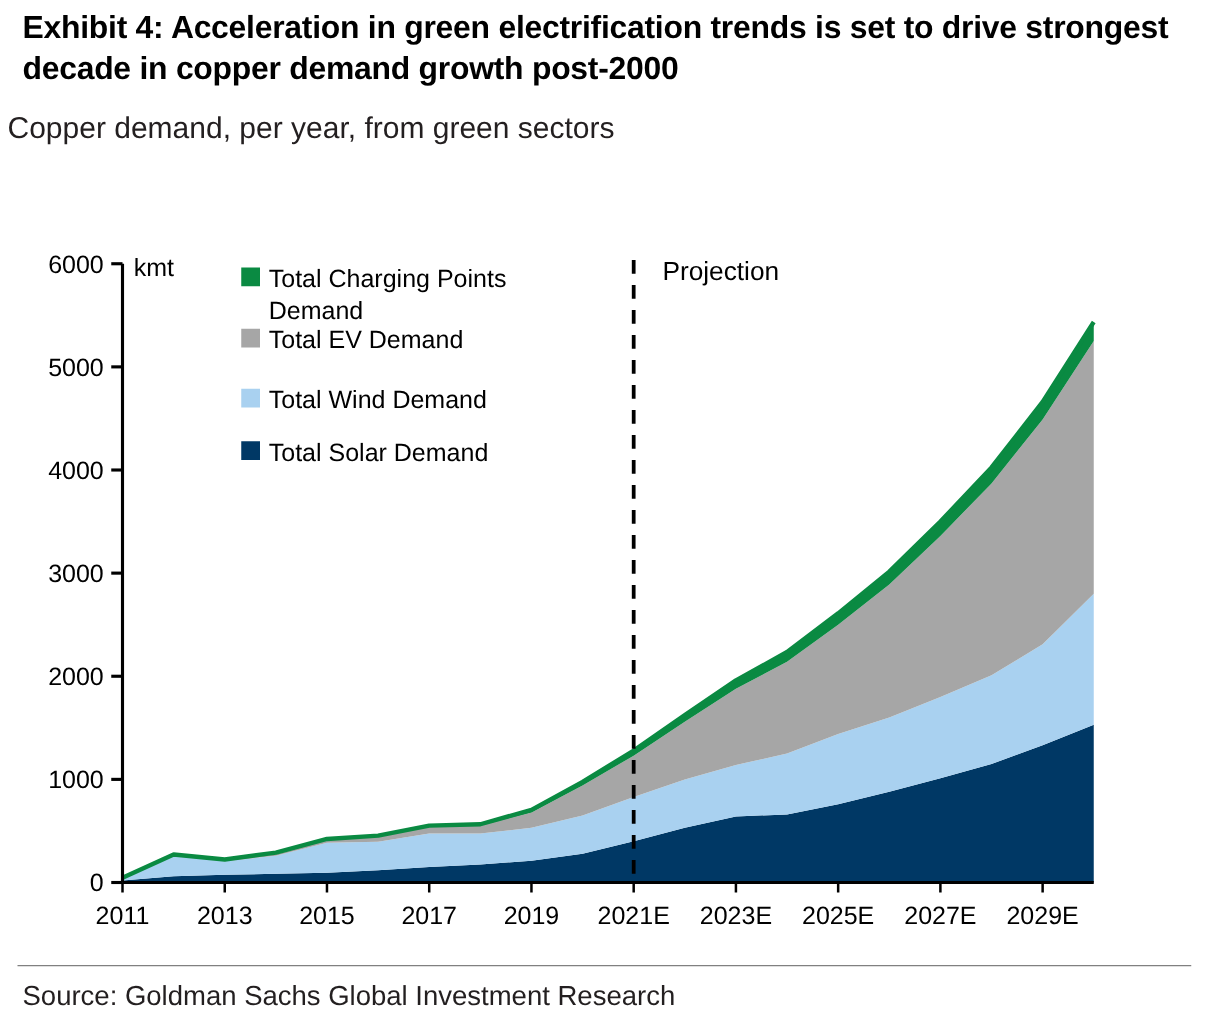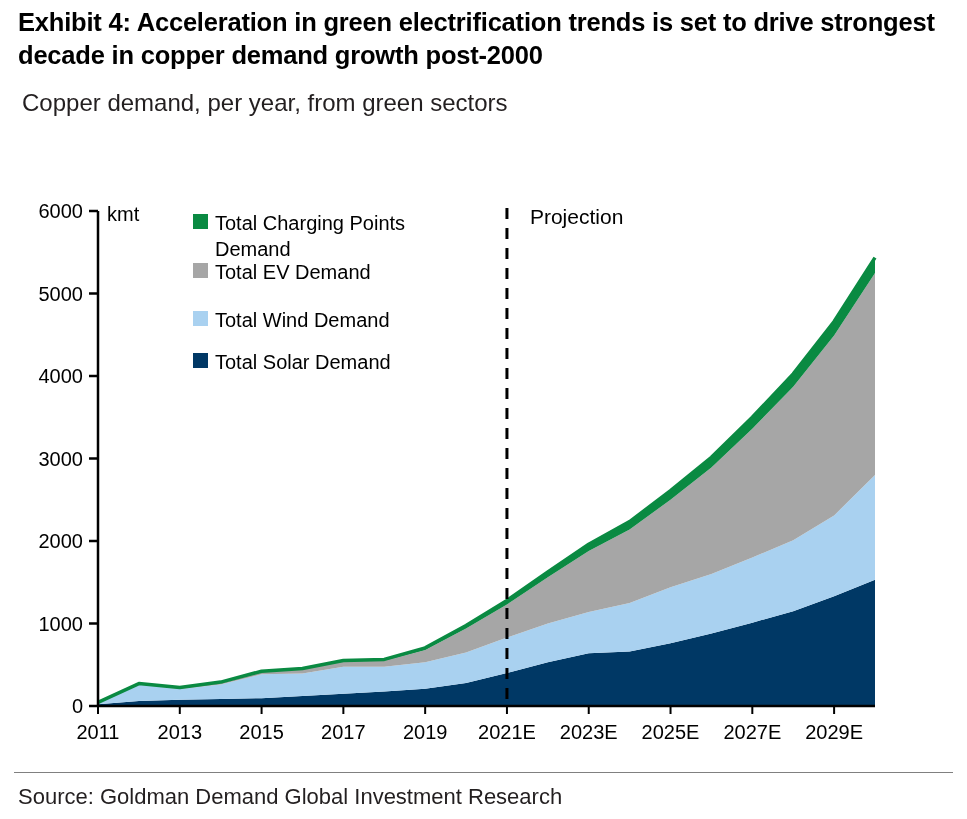--- a/index.html
+++ b/index.html
@@ -2,21 +2,21 @@
 <html><head>
 <meta charset="utf-8">
 <style>
   html,body{margin:0;padding:0;background:#ffffff;}
   body{width:967px;height:819px;font-family:"Liberation Sans",sans-serif;color:#000;overflow:hidden;}
   .page{position:relative;width:962px;height:819px;}
 
   .title{position:absolute;left:18px;top:6px;width:930px;
          font-family:"Liberation Sans",sans-serif;font-weight:bold;font-size:25.5px;
          line-height:33px;letter-spacing:-0.2px;color:#000;}
-  .subtitle{position:absolute;left:22px;top:88px;width:930px;
+  .subtitle{position:absolute;left:6px;top:88px;width:930px;
             font-size:24px;line-height:30px;color:#231f20;font-weight:normal;}
 
   .chart-wrap{position:absolute;left:0;top:150px;width:967px;height:610px;}
   svg.chart{display:block;}
 
   .axis-num{font-family:"Liberation Sans",sans-serif;font-size:20px;fill:#000;}
   .unit-lbl{font-family:"Liberation Sans",sans-serif;font-size:20px;fill:#000;}
   .proj-lbl{font-family:"Liberation Sans",sans-serif;font-size:21px;fill:#000;}
   .legend-lbl{font-family:"Liberation Sans",sans-serif;font-size:20px;fill:#000;}
 
@@ -97,15 +97,15 @@
           <text x="215" y="176.5" class="legend-lbl">Total Wind Demand</text>
           <rect x="193" y="203" width="15" height="15" fill="#003865"></rect>
           <text x="215" y="218.5" class="legend-lbl">Total Solar Demand</text>
         </g>
       <text id="unit-label" class="unit-lbl" x="107" y="71">kmt</text>
       <text id="proj-label" class="proj-lbl" x="529.9473684210526" y="74">Projection</text>
     </svg>
   </div>
 
   <div class="footer-rule"></div>
-  <div class="source">Source: Goldman Demand Global Investment Research</div>
+  <div class="source">Source: Goldman Sachs Global Investment Research</div>
 
 </div>
 
 </body></html>

